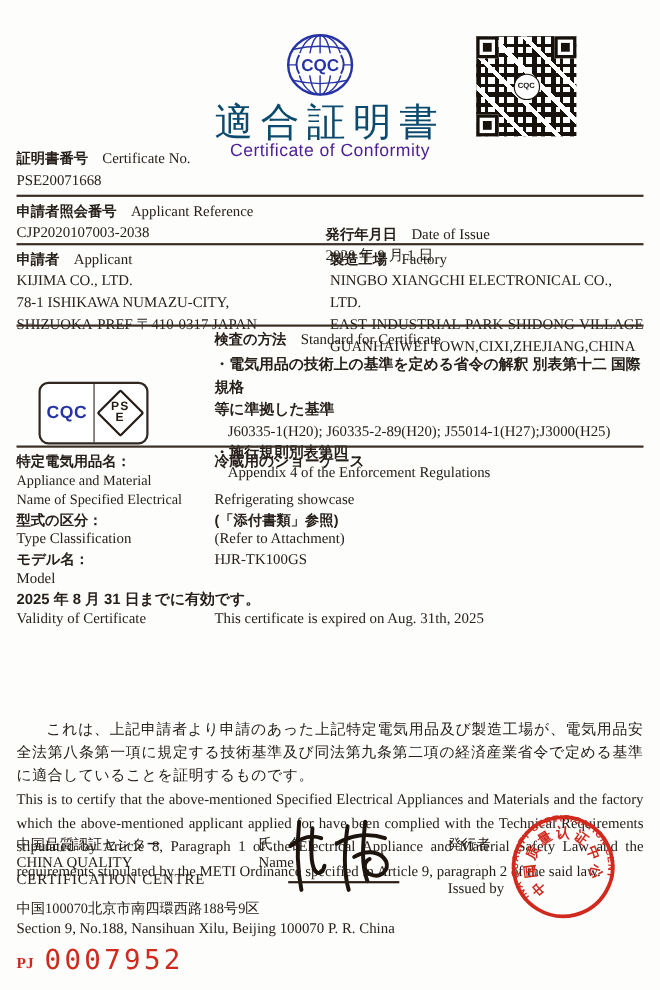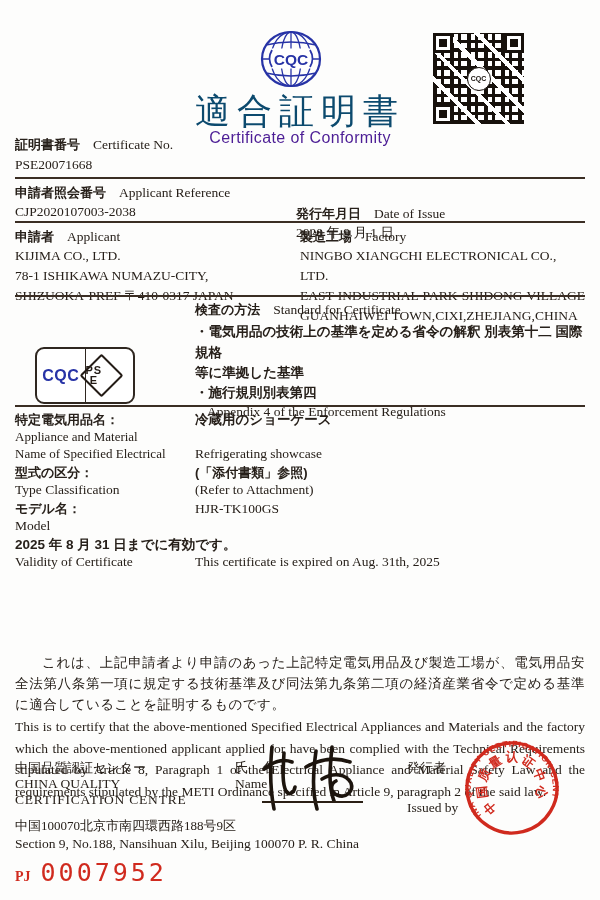--- a/index.html
+++ b/index.html
@@ -24,21 +24,21 @@
   .qf{position:absolute;width:20px;height:20px;border:3.5px solid #17110c;background:#fff;box-sizing:border-box;}
   .qf::after{content:"";position:absolute;inset:3px;background:#17110c;}
   .qf.tl{left:0;top:0}.qf.tr{right:0;top:0}.qf.bl{left:0;bottom:0}
   .qr-center{position:absolute;inset:0;margin:auto;width:24px;height:24px;background:#fff;border:1.5px solid #17110c;
     border-radius:50%;display:flex;align-items:center;justify-content:center;box-sizing:border-box;
     font:bold 7px "Liberation Sans",sans-serif;color:#17110c;}
   
   .markbox{left:35px;top:347px;width:100px;height:57px;border:2px solid #2f2720;border-radius:9px;display:flex;background:#fff;box-sizing:border-box;}
   .mark-cqc{flex:1;display:flex;align-items:center;justify-content:center;border-right:1.5px solid #2f2720;
     color:#2733a6;font:bold 16px "Liberation Sans",sans-serif;letter-spacing:0.5px;}
-  .mark-pse{flex:1;position:relative;display:flex;align-items:center;}
+  .mark-pse{flex:1;position:relative;display:flex;align-items:center;justify-content:center;}
   .pse-d{width:31px;height:31px;border:2.5px solid #241c16;transform:rotate(45deg);border-radius:2px;box-sizing:border-box;}
   .pse-t{position:absolute;text-align:center;color:#241c16;
     font-family:"Liberation Sans",sans-serif;font-weight:bold;font-size:11px;line-height:9.5px;letter-spacing:1px;}
   
   .prow{display:flex;line-height:17px;}
   .plab{width:180px;flex:none;}
   .pval{flex:1;}
   .gap{margin-top:2px;}
   
   .stmt-jp{font-size:13.5px;line-height:21px;text-align:justify;text-indent:2em;letter-spacing:0.5px;}
@@ -124,20 +124,21 @@
   </div>
 
   <div class="rule" style="top:295px;"></div>
 
   <div class="abs" style="left:195px;top:300px;width:392px;">
     <div class="lline">
       <span class="jp">検査の方法</span><span class="len">Standard for Certificate</span>
     </div>
     <div class="jp" style="font-size:13.5px;line-height:21px;margin-top:2px;">・電気用品の技術上の基準を定める省令の解釈 別表第十二 国際規格</div>
     <div class="jp" style="font-size:13.5px;line-height:20px;">等に準拠した基準</div>
+    <div class="val" style="line-height:19px;padding-left:12px;">J60335-1(H20); J60335-2-89(H20); J55014-1(H27);J3000(H25)</div>
     <div class="jp" style="font-size:13.5px;line-height:19px;">・施行規則別表第四</div>
     <div class="val" style="line-height:19px;padding-left:12px;">Appendix 4 of the Enforcement Regulations</div>
   </div>
 
   <div class="abs markbox">
     <div class="mark-cqc">CQC</div>
     <div class="mark-pse">
       <div class="pse-d"></div>
       <div class="pse-t">
         <div>PS</div>

